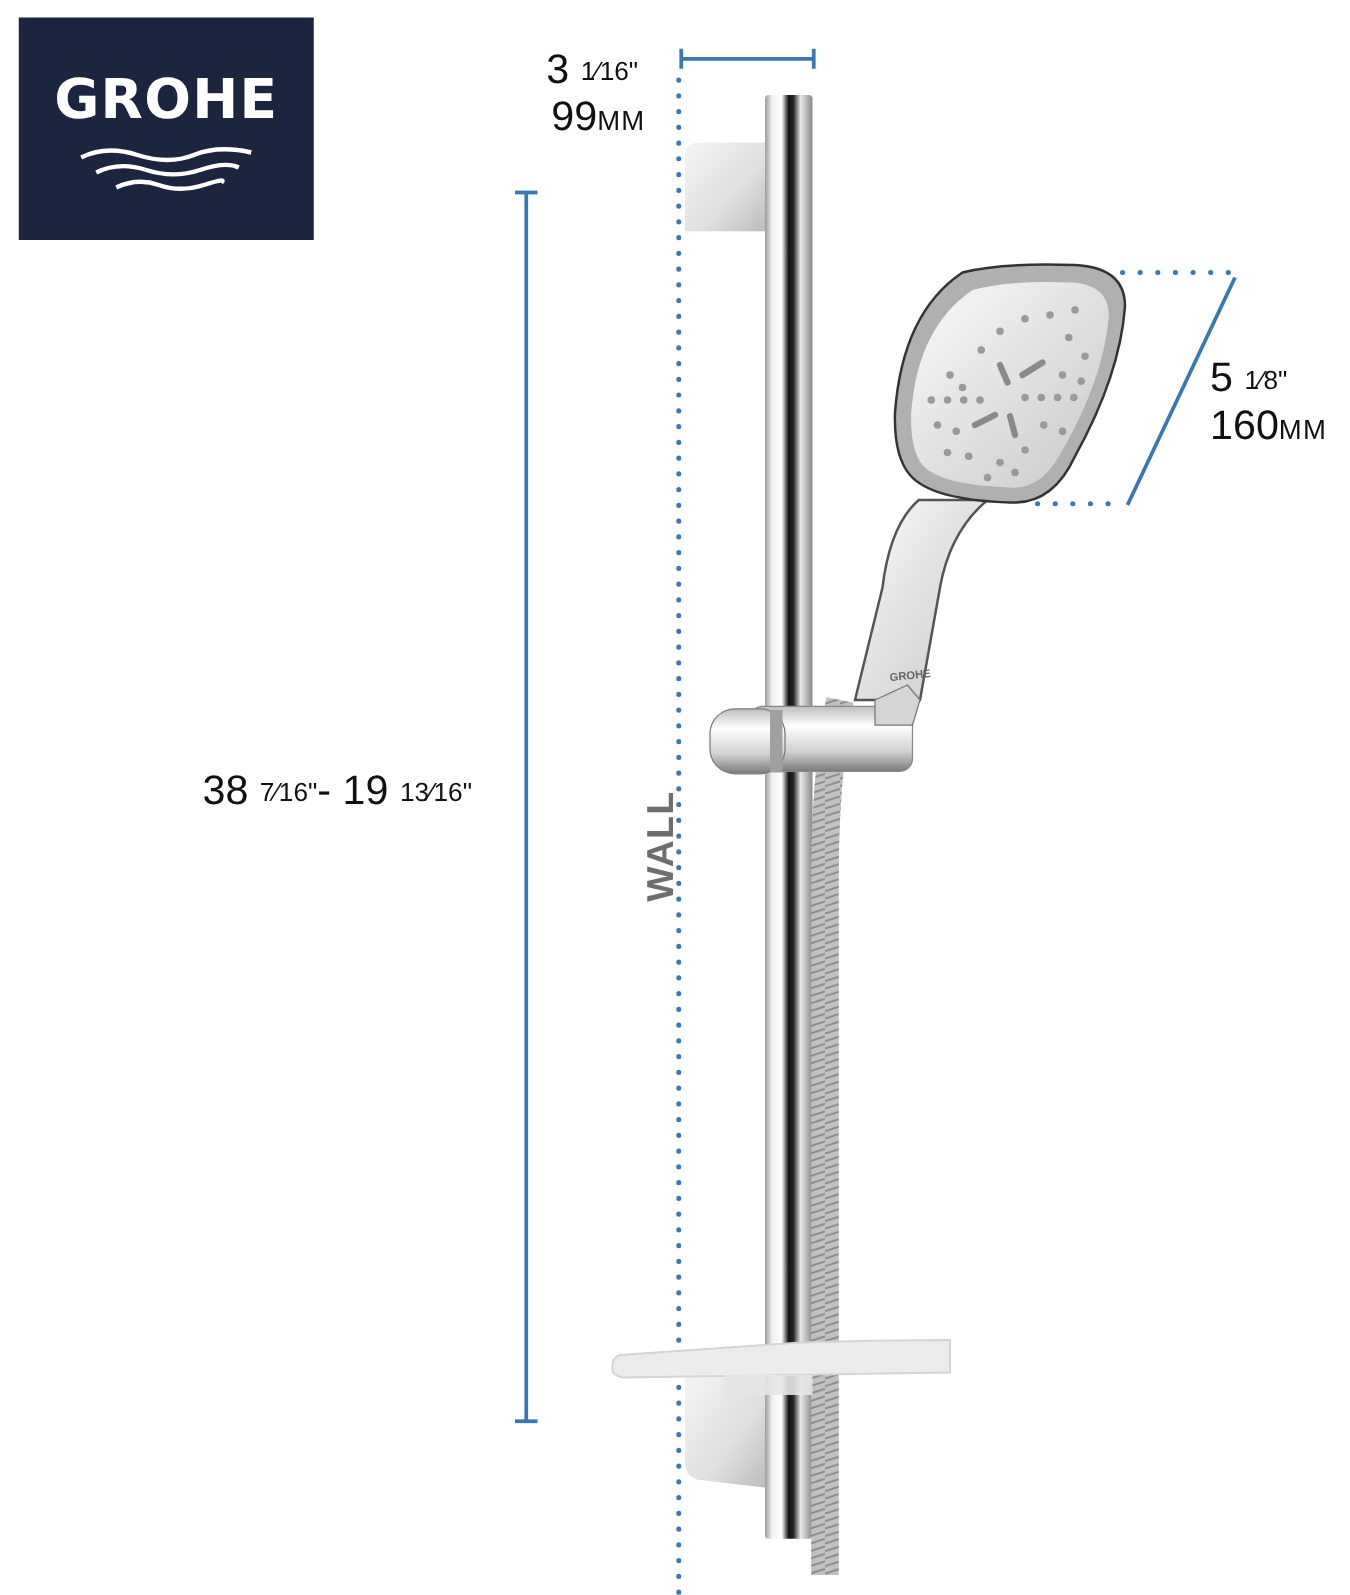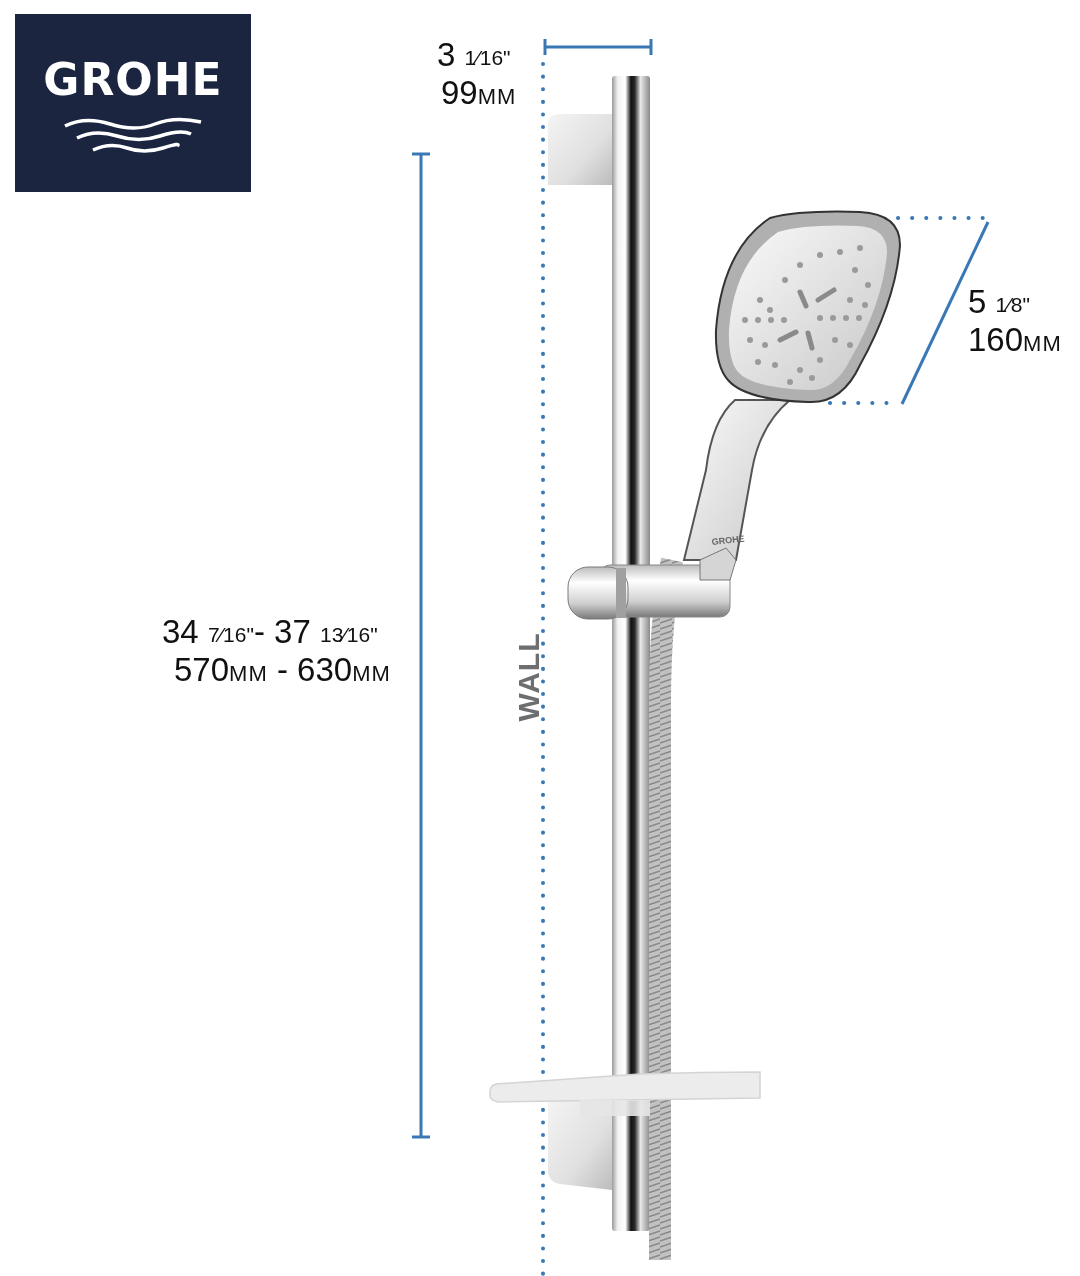--- a/index.html
+++ b/index.html
@@ -150,27 +150,22 @@
   <div style="margin-left:4px;"><span>99</span><span class="mm">MM</span></div>
 </div>
 
 <div class="abs dim" style="left:968px;top:283px;">
   <div><span>5</span> <span class="frac">1⁄8"</span></div>
   <div><span>160</span><span class="mm">MM</span></div>
 </div>
 
 <div class="abs dim" style="left:162px;top:613px;">
   <div>
-    <span>34</span>
+    <span>38</span>
     <span class="frac">7⁄16"</span><span>-</span>
-    <span>37</span>
+    <span>19</span>
     <span class="frac">13⁄16"</span>
-  </div>
-  <div style="margin-left:12px;">
-    <span>570</span><span class="mm">MM</span>
-    <span>-</span>
-    <span>630</span><span class="mm">MM</span>
   </div>
 </div>
 
 <div class="abs wall">
   <span>WALL</span>
 </div>
 
 </body></html>

